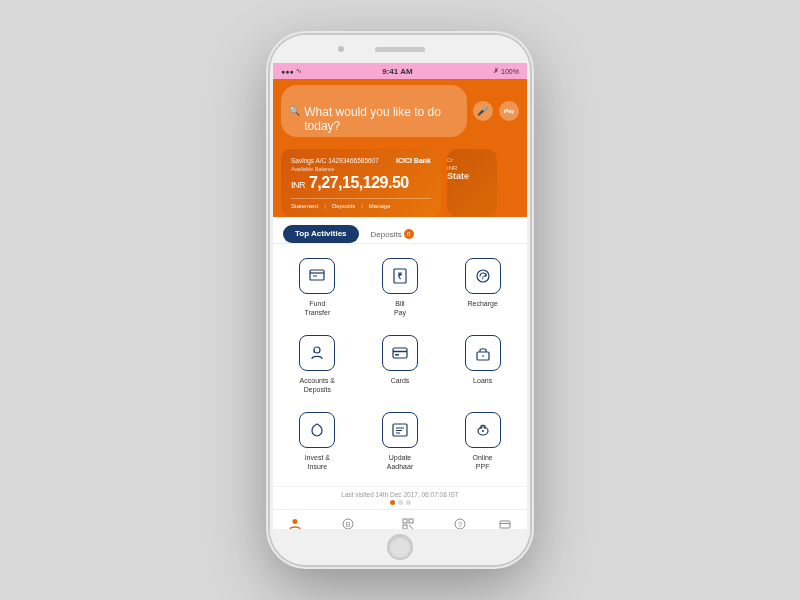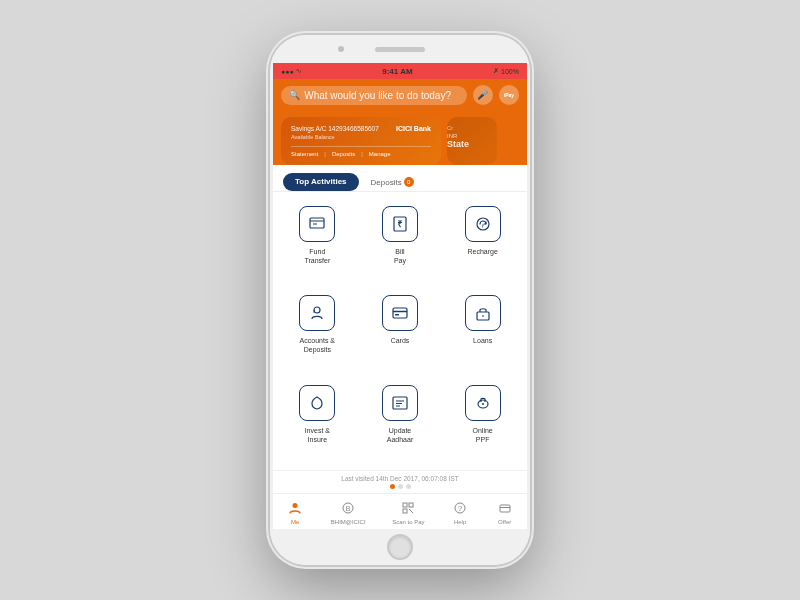--- a/index.html
+++ b/index.html
@@ -59,21 +59,21 @@
       flex: 1;
       background: #f5f5f5;
       display: flex;
       flex-direction: column;
       overflow: hidden;
       margin: 0 3px;
     }
 
     
     .status-bar {
-      background: #ef4444;
+      background: #f9a8d4;
       display: flex;
       align-items: center;
       justify-content: space-between;
       padding: 2px 8px;
       font-size: 8px;
       color: #333;
       height: 16px;
       flex-shrink: 0;
     }
     .status-left { display: flex; align-items: center; gap: 2px; }
@@ -93,22 +93,23 @@
       flex: 1;
       background: rgba(255,255,255,0.25);
       border-radius: 16px;
       padding: 4px 8px;
       display: flex;
       align-items: center;
       gap: 4px;
     }
     .search-placeholder {
       color: rgba(255,255,255,0.9);
-      font-size: 10px;
+      font-size: 12px;
       flex: 1;
+      margin-top: 16px;
     }
     .mic-icon, .pay-icon {
       width: 20px;
       height: 20px;
       background: rgba(255,255,255,0.3);
       border-radius: 50%;
       display: flex;
       align-items: center;
       justify-content: center;
       color: white;
@@ -394,20 +395,24 @@
     <div class="cards-area">
 
       <div class="bank-card">
         <div class="bank-card-header">
           <span class="card-type">
             <span>Savings A/C</span> <span>14293466585607</span>
           </span>
           <span class="icici-logo">ICICI Bank</span>
         </div>
         <div class="available-balance-label">Available Balance</div>
+        <div class="balance-amount">
+          <span style="font-size:9px;font-weight:400;">INR</span>
+          <span>7,27,15,129.50</span>
+        </div>
         <div class="card-actions">
           <span class="card-action-btn">Statement</span>
           <span class="card-action-sep">|</span>
           <span class="card-action-btn">Deposits</span>
           <span class="card-action-sep">|</span>
           <span class="card-action-btn">Manage</span>
         </div>
       </div>
 
       <div class="bank-card-partial">

